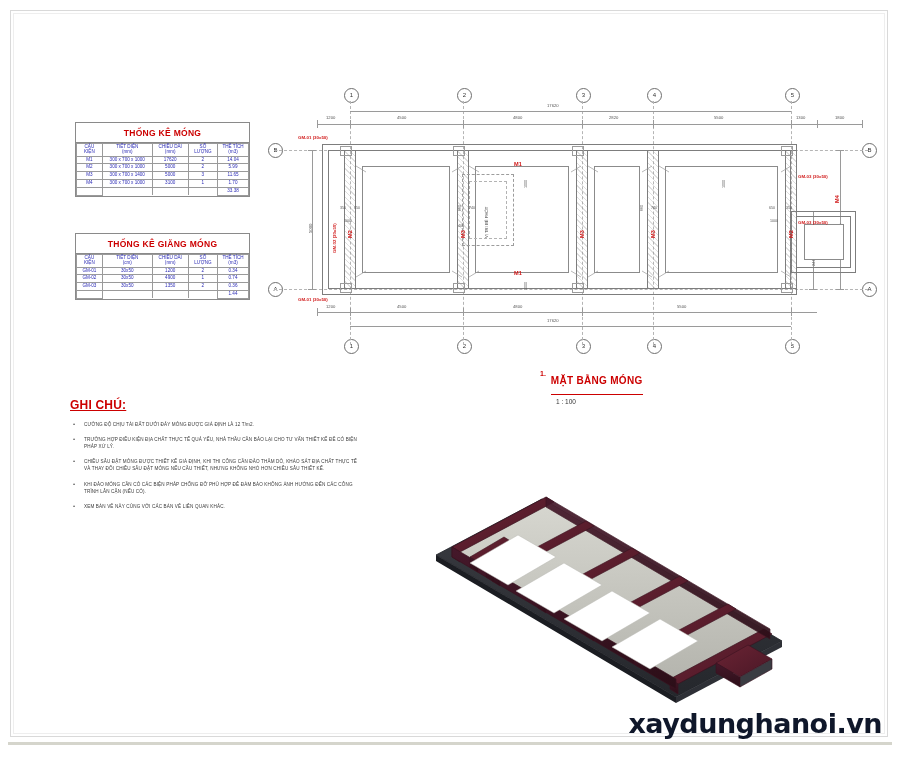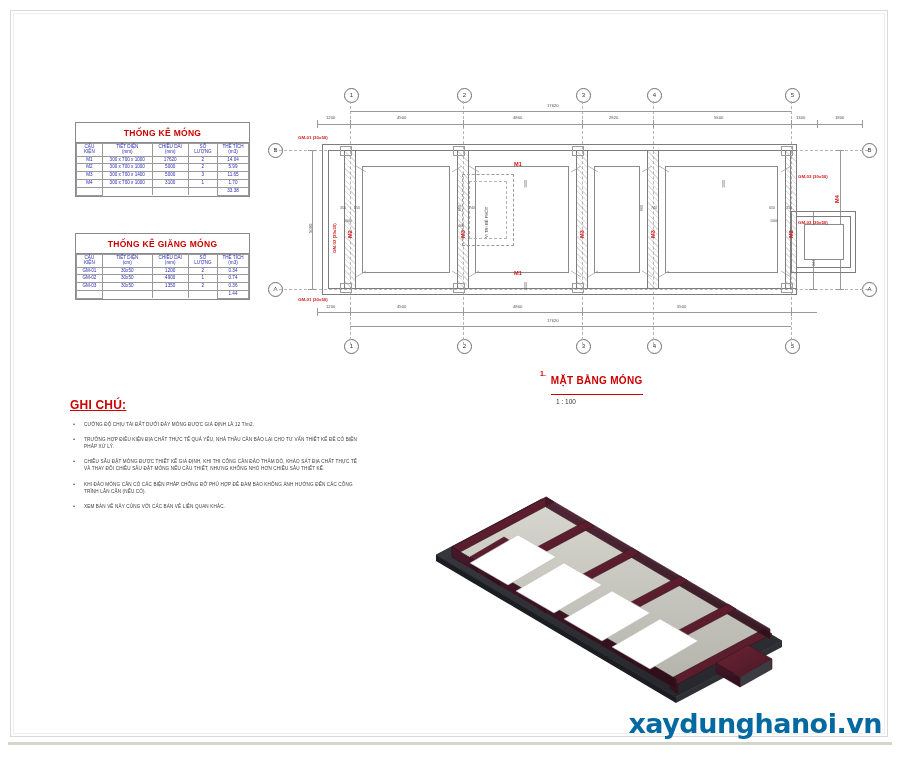--- a/index.html
+++ b/index.html
@@ -114,21 +114,21 @@
   }
   #plan-title .scale{font-size:6.5px;color:#333;margin-top:3px;margin-left:16px;}
 
   
   #view3d{position:absolute;left:430px;top:395px;width:360px;height:310px;}
   #view3d svg{display:block;}
 
   
   #watermark{
     position:absolute;right:18px;bottom:20px;
-    font-size:27px;font-weight:bold;color:#0369a1;letter-spacing:-.5px;
+    font-size:27px;font-weight:bold;color:#0f172a;letter-spacing:-.5px;
     font-family:"DejaVu Sans",sans-serif;
   }
   #wm-rule{position:absolute;left:8px;right:8px;bottom:14px;height:3px;background:#d5d5cc;}
 </style>
 </head>
 <body>
 
 <div id="sheet">
 
   <div class="page-frame"></div>

